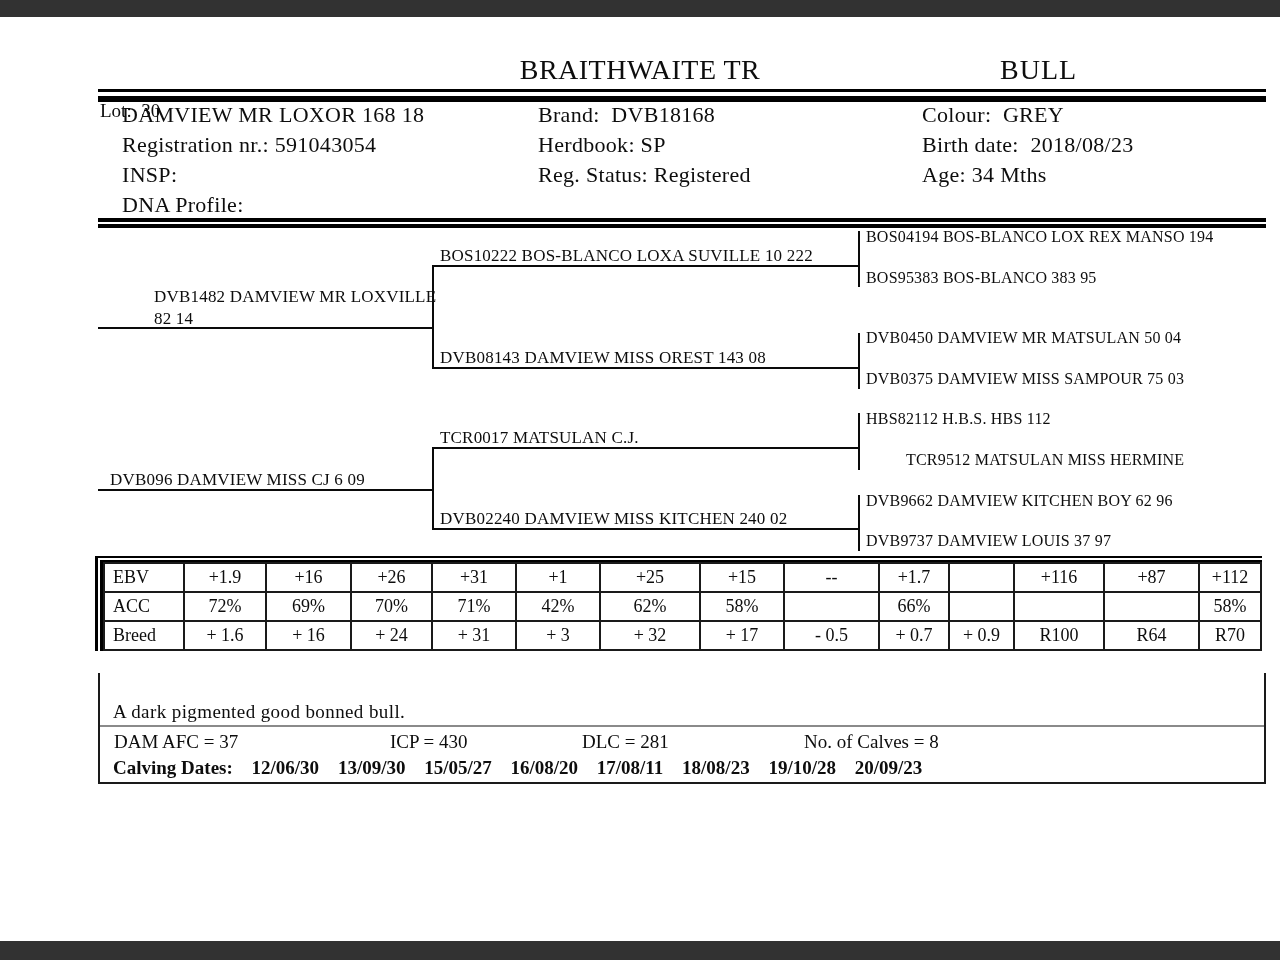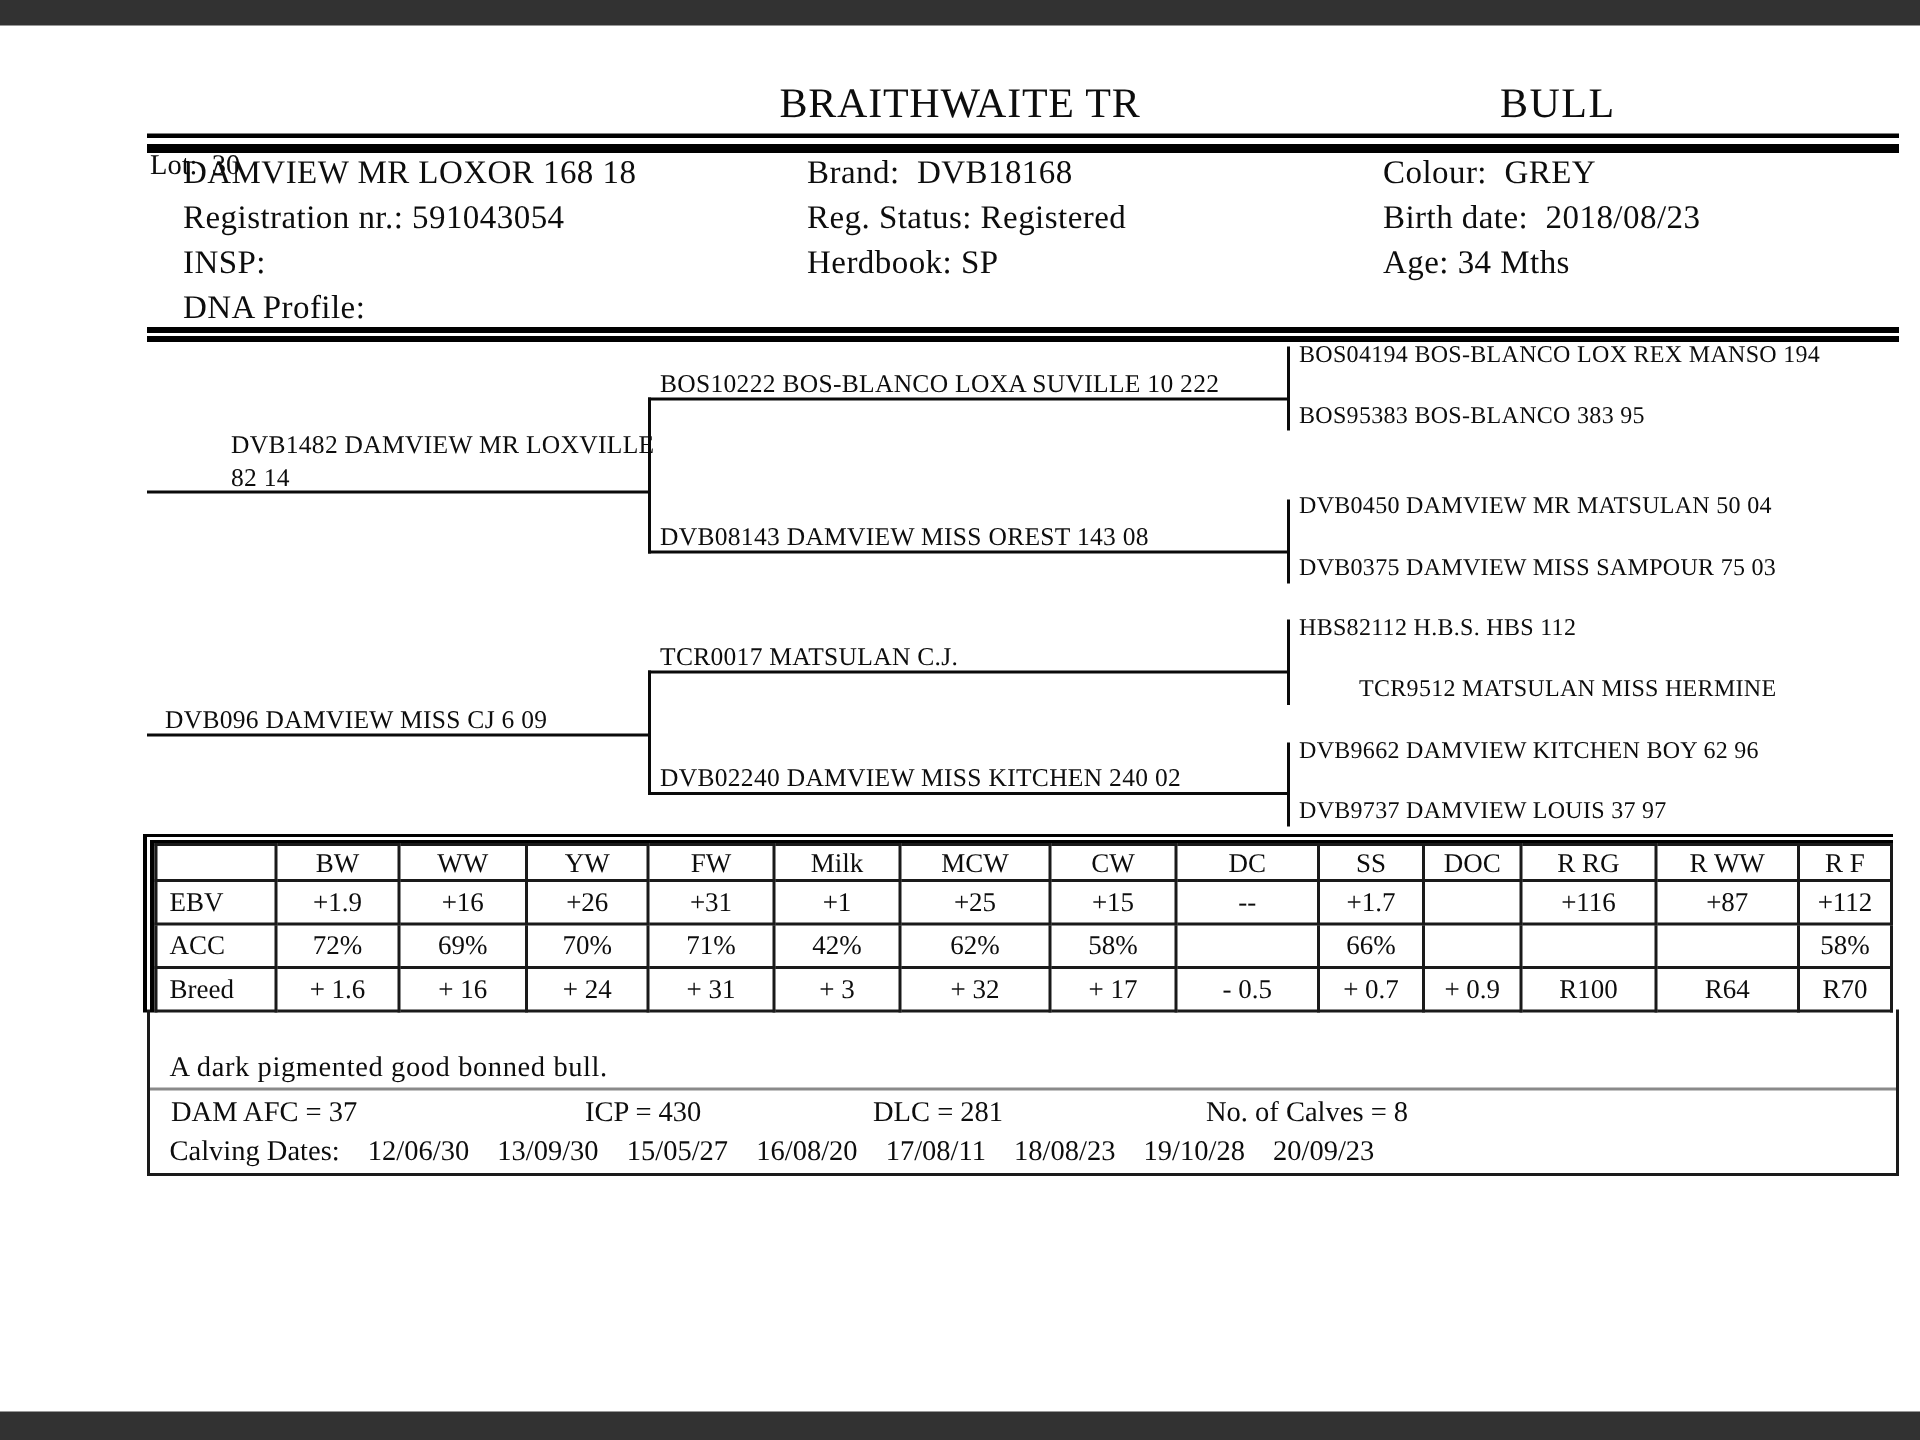--- a/index.html
+++ b/index.html
@@ -57,21 +57,21 @@
     border-left:2px solid #1a1a1a; border-right:2px solid #1a1a1a; border-bottom:2px solid #1a1a1a;
     font-size:19px;
   }
   #comment-row { height:27px; line-height:27px; padding-left:13px; border-bottom:2px solid #8a8a8a; letter-spacing:0.4px;margin-top:25px; }
   #stats-row   { position:relative; height:28px; line-height:29px; }
   #stats-row span { position:absolute; white-space:pre; }
   #stat-damafc { left:14px; }
   #stat-icp    { left:290px; }
   #stat-dlc    { left:482px; }
   #stat-calves { left:704px; }
-  #calving-row { height:27px; line-height:26px; padding-left:13px; white-space:nowrap; }
+  #calving-row { height:27px; line-height:26px; padding-left:13px; white-space:nowrap;font-weight:bold; }
   #calving-row .date { margin-left:14px; }
 </style>
 </head>
 <body>
 
 <div class="band" id="band-top"></div>
 <div class="band" id="band-bottom"></div>
 
 <div class="abs" id="lot-number">Lot:  30</div>
 <div class="abs" id="seller-name">BRAITHWAITE TR</div>
@@ -79,22 +79,22 @@
 <div class="rule" id="rule-header"></div>
 
 <div class="info-col" id="info-c1">
   <div>DAMVIEW MR LOXOR 168 18</div>
   <div>Registration nr.: 591043054</div>
   <div>INSP:</div>
   <div>DNA Profile:</div>
 </div>
 <div class="info-col" id="info-c2">
   <div>Brand:  DVB18168</div>
+  <div>Herdbook: SP</div>
   <div>Reg. Status: Registered</div>
-  <div>Herdbook: SP</div>
 </div>
 <div class="info-col" id="info-c3">
   <div>Colour:  GREY</div>
   <div>Birth date:  2018/08/23</div>
   <div>Age: 34 Mths</div>
 </div>
 <div class="rule" id="rule-info"></div>
 
 <div>
 
@@ -144,36 +144,20 @@
         <col style="width:100px">
         <col style="width:84px">
     <col style="width:95px">
         <col style="width:70px">
         <col style="width:65px">
         <col style="width:90px">
     <col style="width:95px">
         <col style="width:62px">
   </colgroup>
   <tbody>
-        <tr>
-    <th class="lbl"></th>
-    <th>BW</th>
-    <th>WW</th>
-    <th>YW</th>
-    <th>FW</th>
-    <th>Milk</th>
-    <th>MCW</th>
-    <th>CW</th>
-    <th>DC</th>
-    <th>SS</th>
-    <th>DOC</th>
-    <th>R RG</th>
-    <th>R WW</th>
-    <th>R F</th>
-  </tr>
   <tr>
     <td class="lbl">EBV</td>
     <td>+1.9</td>
     <td>+16</td>
     <td>+26</td>
     <td>+31</td>
     <td>+1</td>
     <td>+25</td>
     <td>+15</td>
     <td>--</td>

